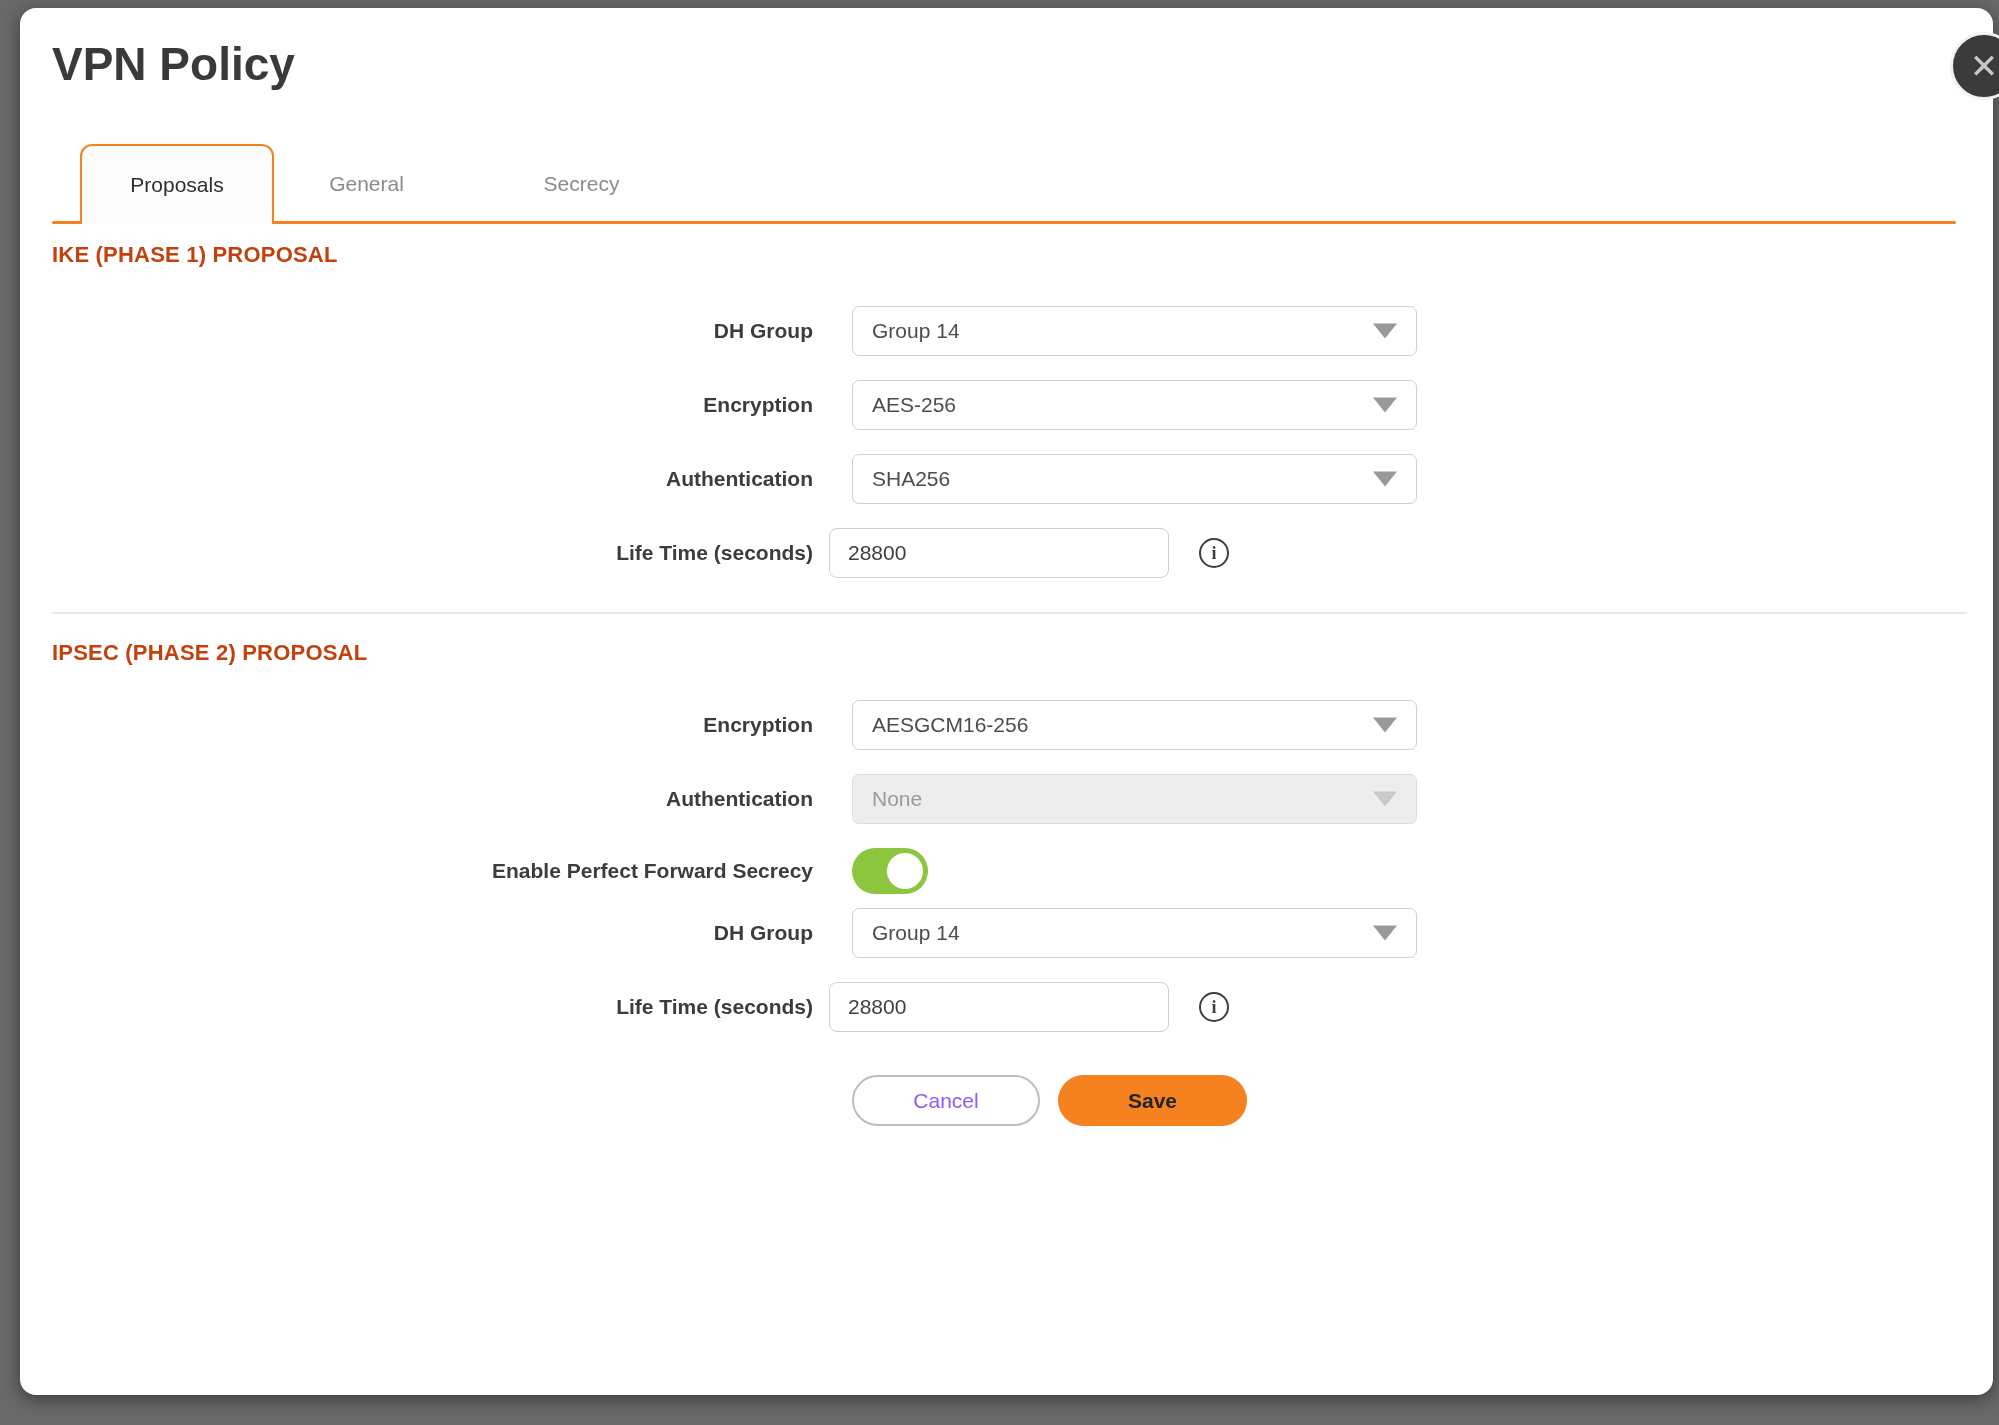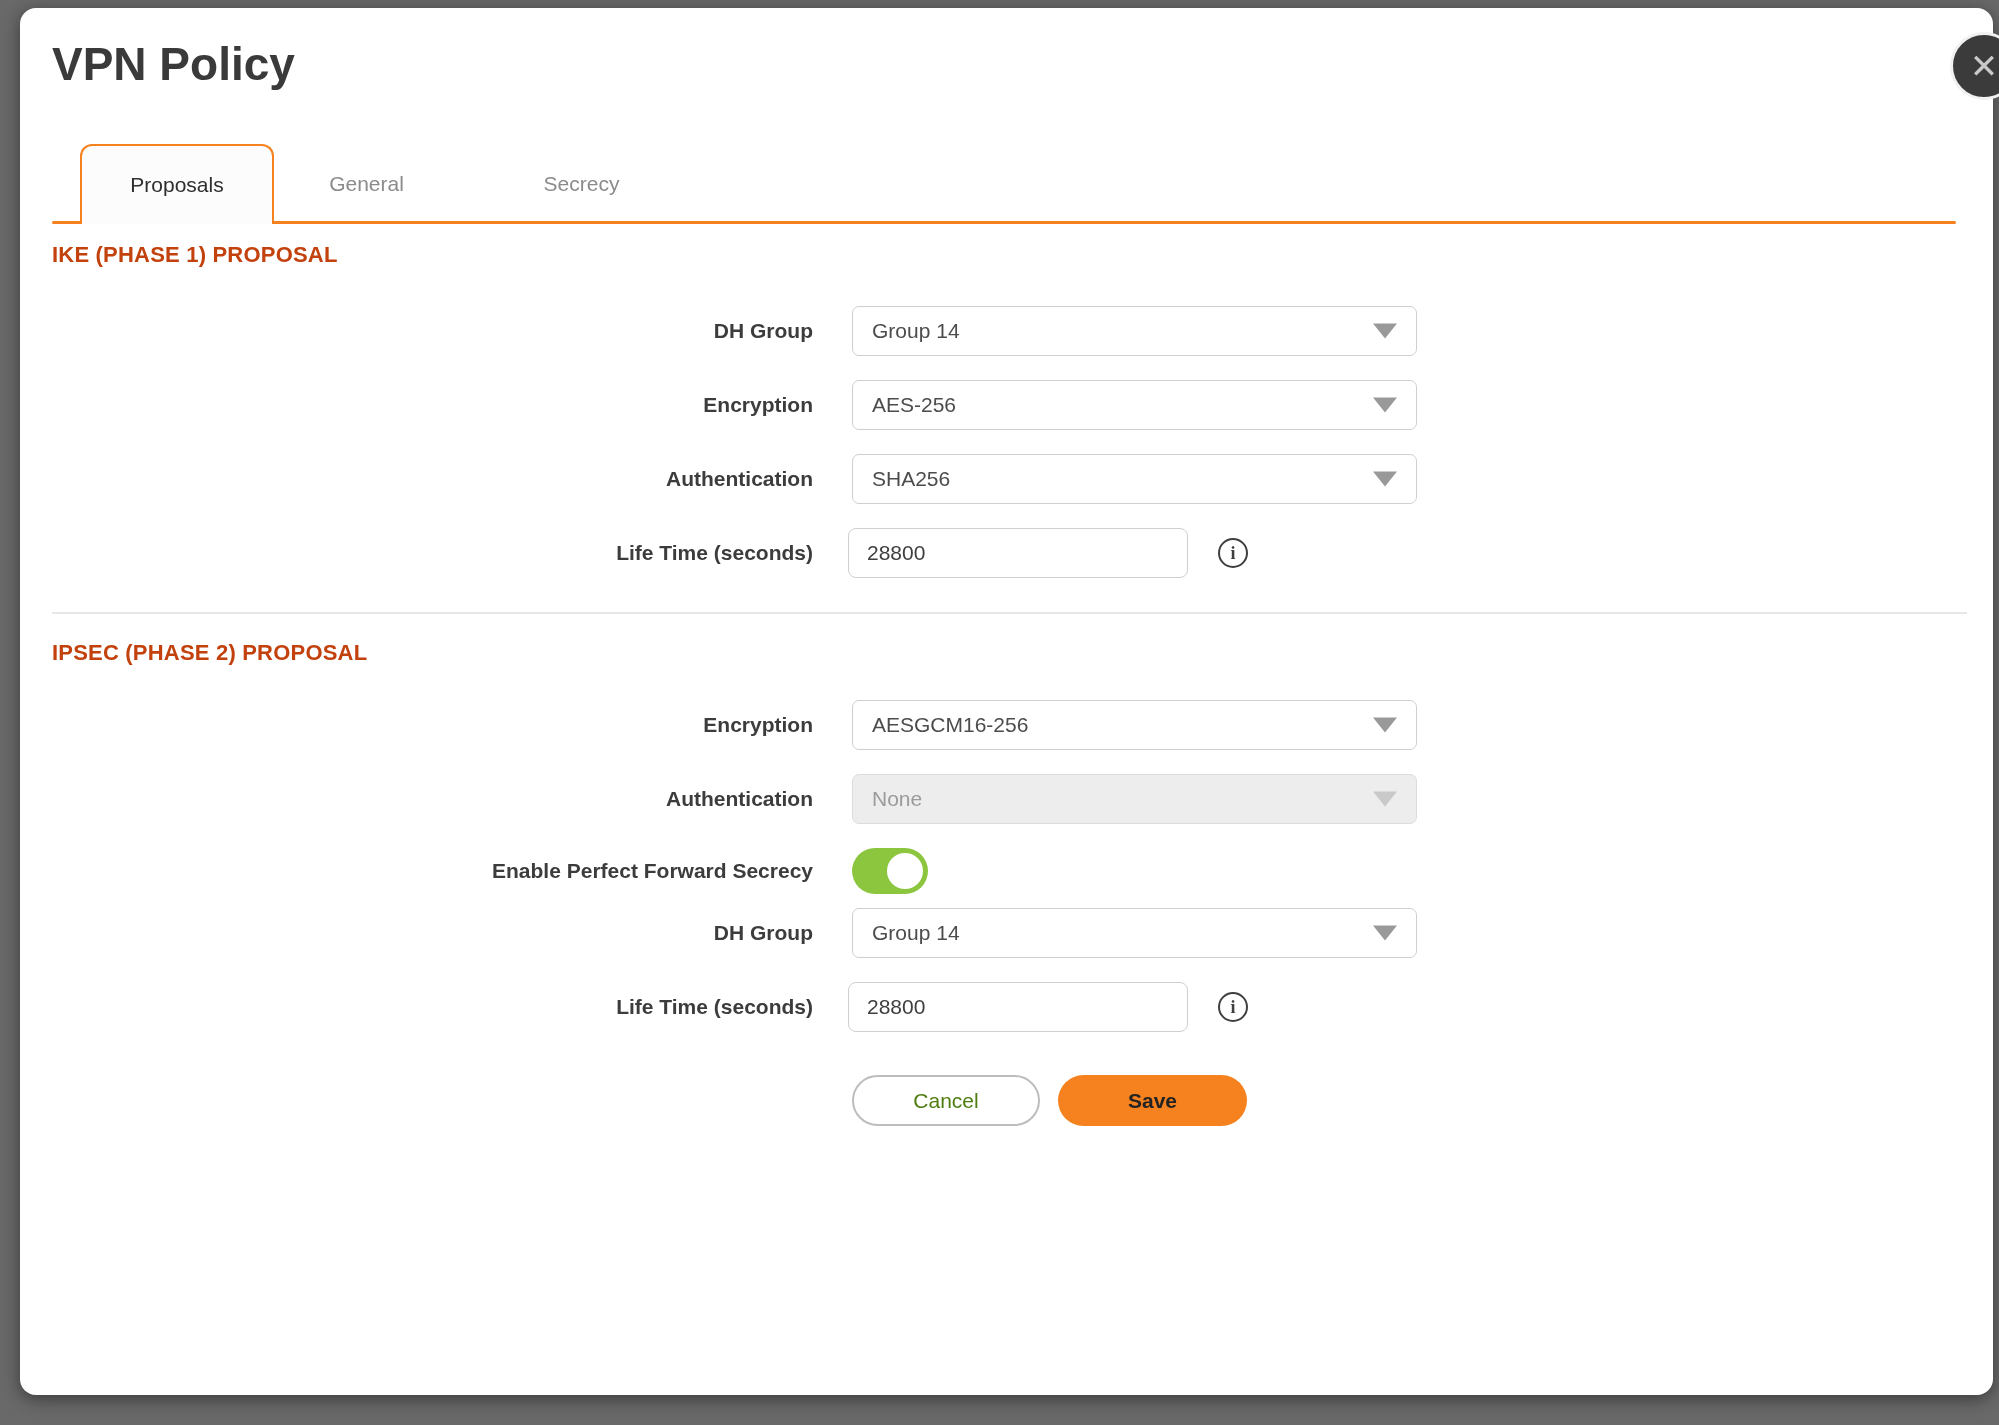--- a/index.html
+++ b/index.html
@@ -130,21 +130,21 @@
   }
   .select.disabled {
     background: #ededed;
     border-color: #dcdcdc;
     color: #9b9b9b;
     cursor: default;
   }
   .select.disabled .caret { border-top-color: #c9c9c9; }
 
   .text-input {
-    margin-left: 35px;
+    margin-left: 16px;
     width: 340px; height: 50px;
     border: 1px solid #cfcfcf;
     border-radius: 8px;
     padding: 0 18px;
     font-size: 21px;
     color: #3f3f3f;
     background: #fff;
     font-family: inherit;
     outline: none;
   }
@@ -195,21 +195,21 @@
     border-radius: 26px;
     font-size: 21px;
     display: flex; align-items: center; justify-content: center;
     cursor: pointer;
     font-family: inherit;
   }
   .btn-cancel {
     width: 188px;
     background: #ffffff;
     border: 2px solid #bdbdbd;
-    color: #4d7c0f;
+    color: #8b5cf6;
   }
   .btn-save {
     width: 189px;
     background: #F5821F;
     border: none;
     color: #232323;
     font-weight: bold;
   }
 </style>
 </head>

